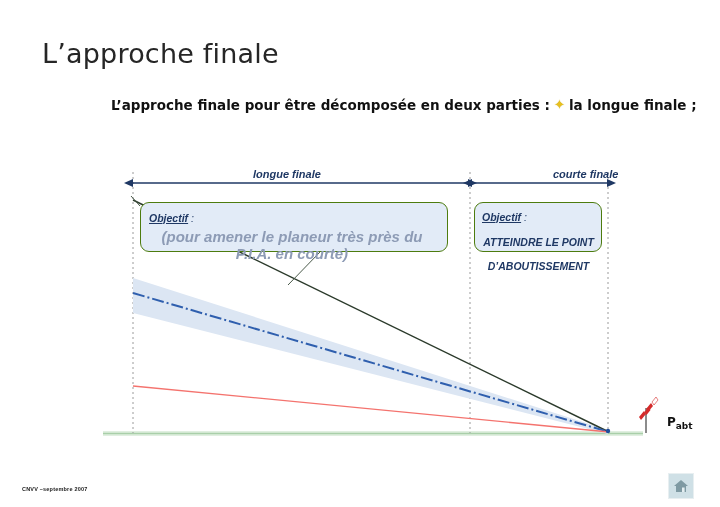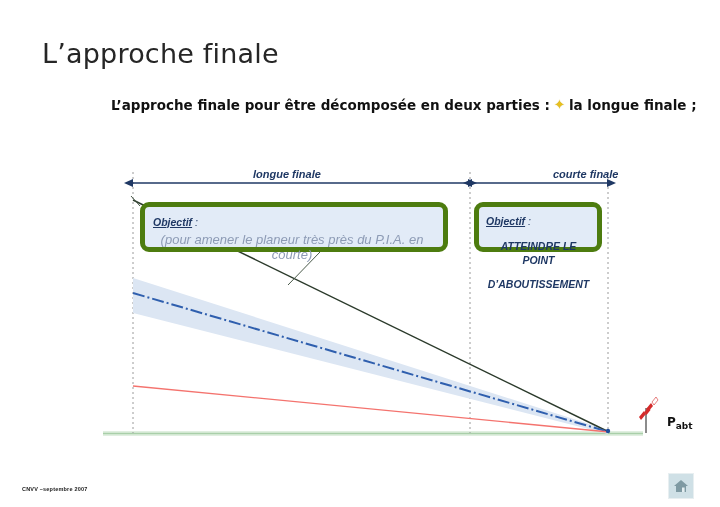--- a/index.html
+++ b/index.html
@@ -90,21 +90,21 @@
   #label-courte-finale {
     left: 522px;
     top: 168px;
     margin-left: 31px;
   }
 
   
   .callout {
     position: absolute;
     background: #e2ebf7;
-    border: 5px solid #4d7c0f;
+    border: 1px solid #4d7c0f;
     border-radius: 9px;
     box-sizing: border-box;
     font-family: "Liberation Sans", sans-serif;
     color: #1f3864;
     padding: 5px 8px 6px 8px;
   }
   .callout-head {
     font-size: 10.5px;
     font-style: italic;
     font-weight: bold;
@@ -117,23 +117,23 @@
     font-weight: normal;
     text-decoration: none;
   }
   .callout-main {
     font-size: 10.5px;
     font-style: italic;
     font-weight: bold;
     display: block;
   }
   .callout-sub {
-    font-size: 13px;
-    font-style: italic;
-    font-weight: normal;
+    font-size: 15px;
+    font-style: italic;
+    font-weight: bold;
     color: #8d9bb5;
     display: block;
   }
 
   #callout-long {
     left: 140px;
     top: 202px;
     width: 308px;
     height: 50px;
   }

